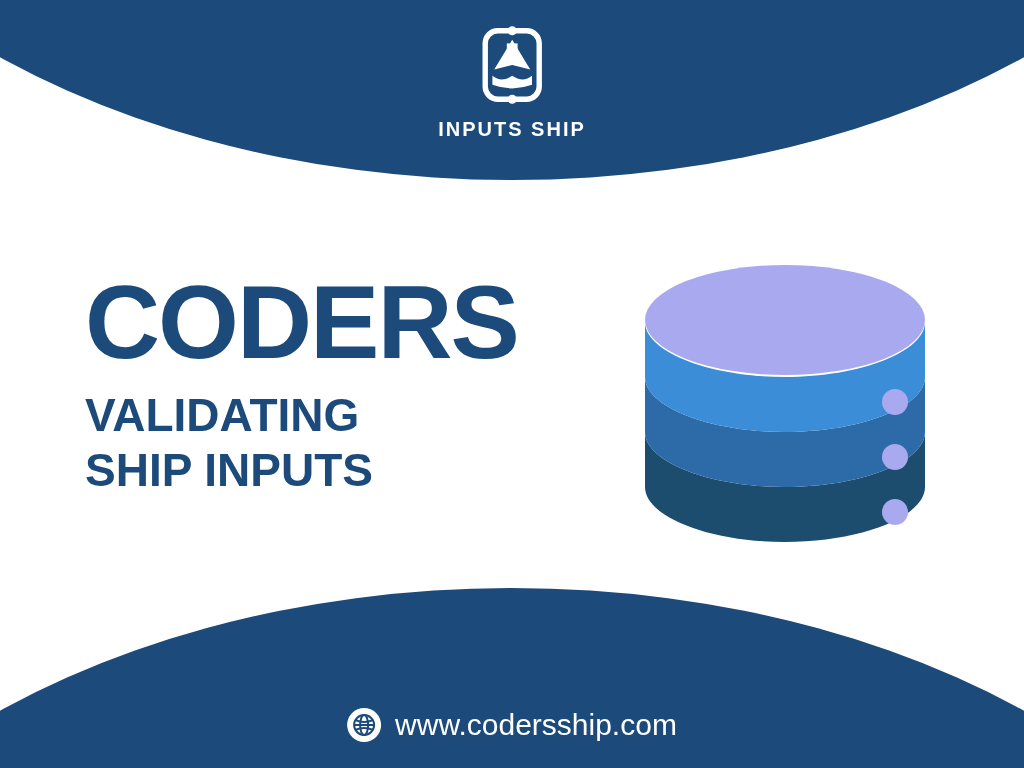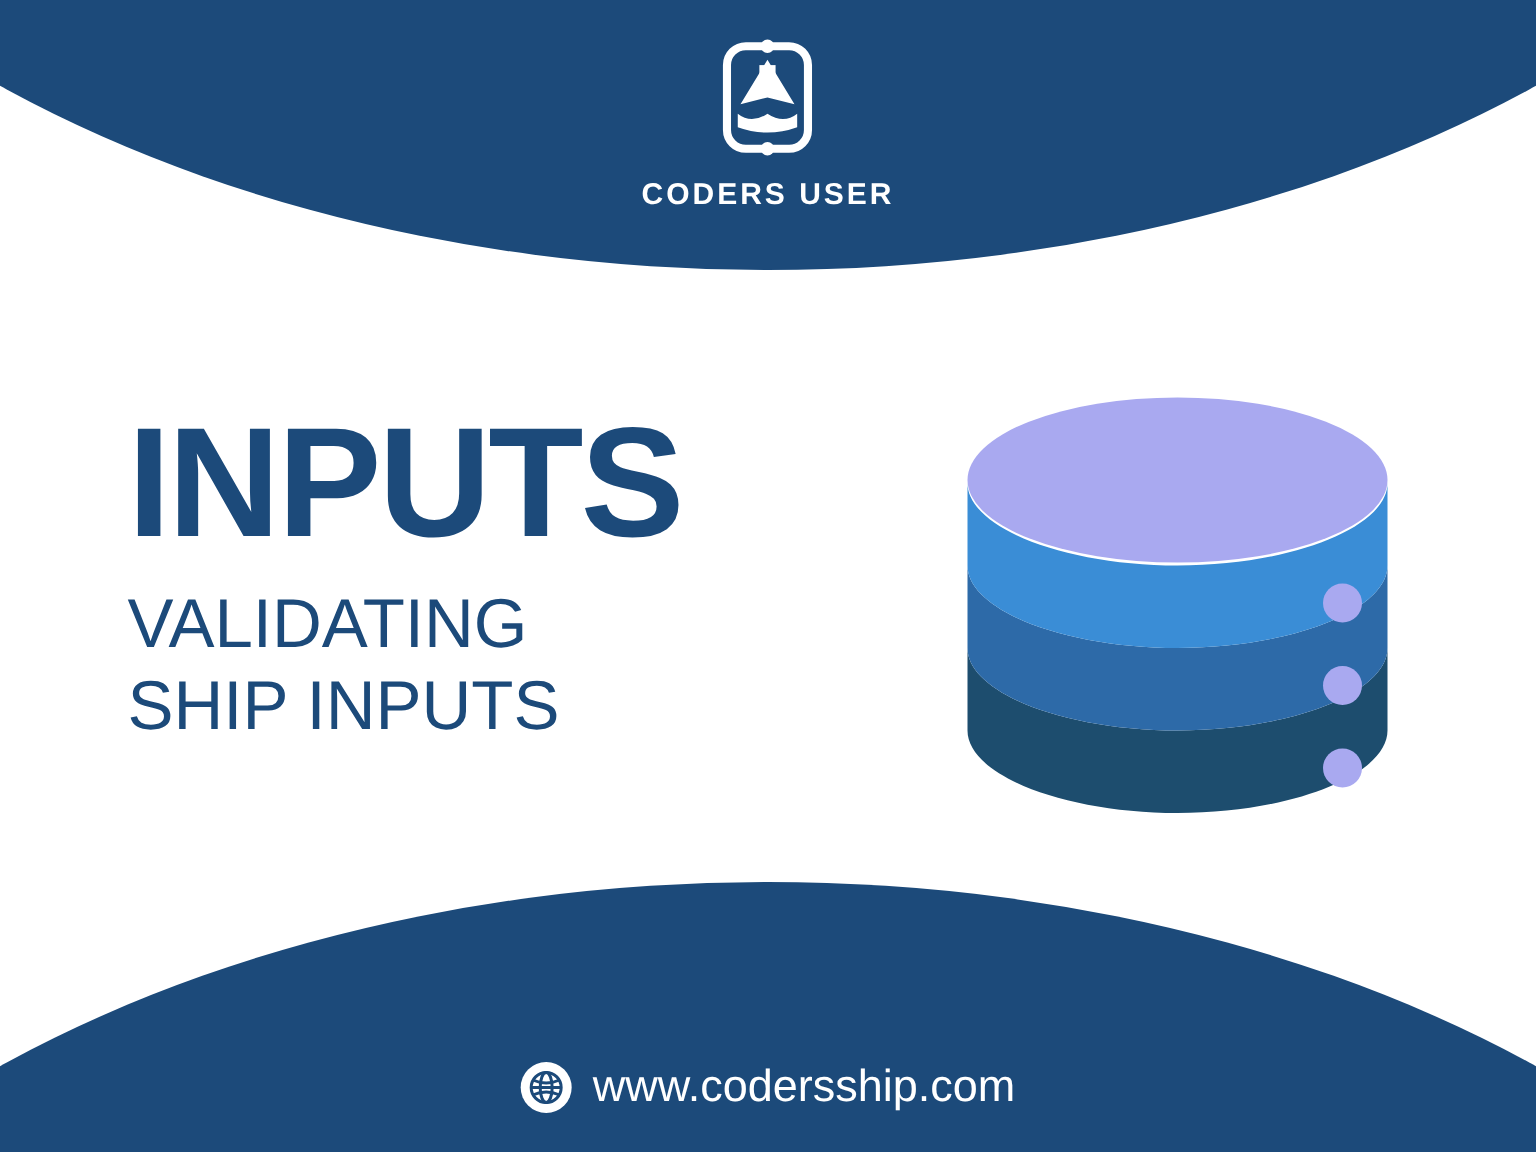--- a/index.html
+++ b/index.html
@@ -61,21 +61,21 @@
     color: #1c4a7a;
   }
   .title {
     font-size: 104px;
     font-weight: 800;
     letter-spacing: -2px;
     line-height: 1;
   }
   .subtitle {
     font-size: 46px;
-    font-weight: 400;
+    font-weight: 700;
     line-height: 1.2;
     margin-top: 14px;
   }
 
   
   .db-icon {
     position: absolute;
     top: 262px;
     left: 620px;
   }
@@ -115,25 +115,25 @@
   <span class="logo-icon">
     <svg width="90" height="90" viewBox="0 0 100 100">
       <rect x="20" y="12" width="60" height="76" rx="14" fill="none" stroke="#fff" stroke-width="6"></rect>
       <circle cx="50" cy="12" r="5" fill="#fff"></circle>
       <circle cx="50" cy="88" r="5" fill="#fff"></circle>
       <path d="M50 22 L70 55 L50 50 L30 55 Z" fill="#fff"></path>
       <rect x="44" y="26" width="12" height="8" fill="#fff"></rect>
       <path d="M28 62 Q38 70 50 62 Q62 70 72 62 L72 72 Q50 80 28 72 Z" fill="#fff"></path>
     </svg>
   </span>
-  <div class="logo-text">CODERS USER</div>
+  <div class="logo-text">INPUTS SHIP</div>
 </div>
 
 <div class="main-content">
-  <div class="title">INPUTS</div>
+  <div class="title">CODERS</div>
   <div class="subtitle">
     <div>VALIDATING</div>
     <div>SHIP INPUTS</div>
   </div>
 </div>
 
 <div class="db-icon">
   <svg width="330" height="330" viewBox="0 0 330 330">
 
     <path d="M25 225 C25 255 90 280 165 280 C240 280 305 255 305 225 L305 170 C305 200 240 225 165 225 C90 225 25 200 25 170 Z" fill="#1d4d6e"></path>

